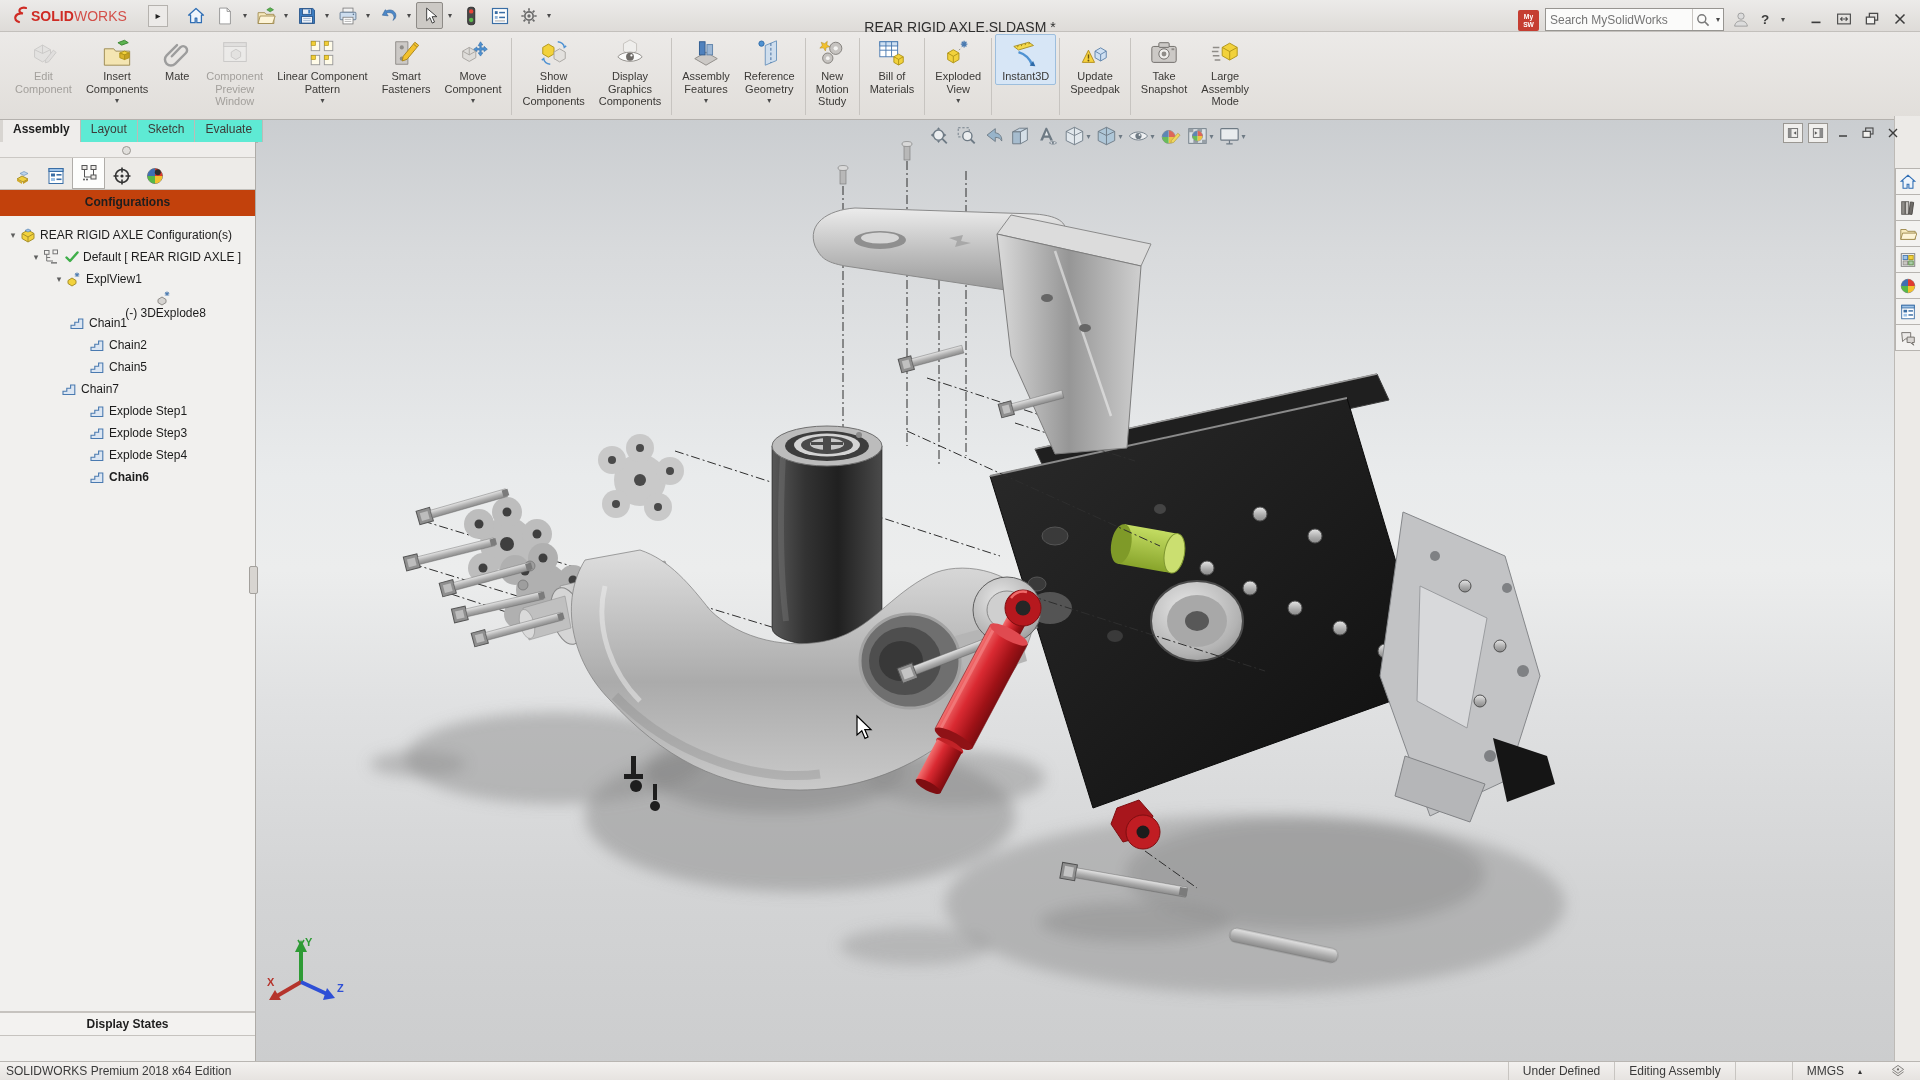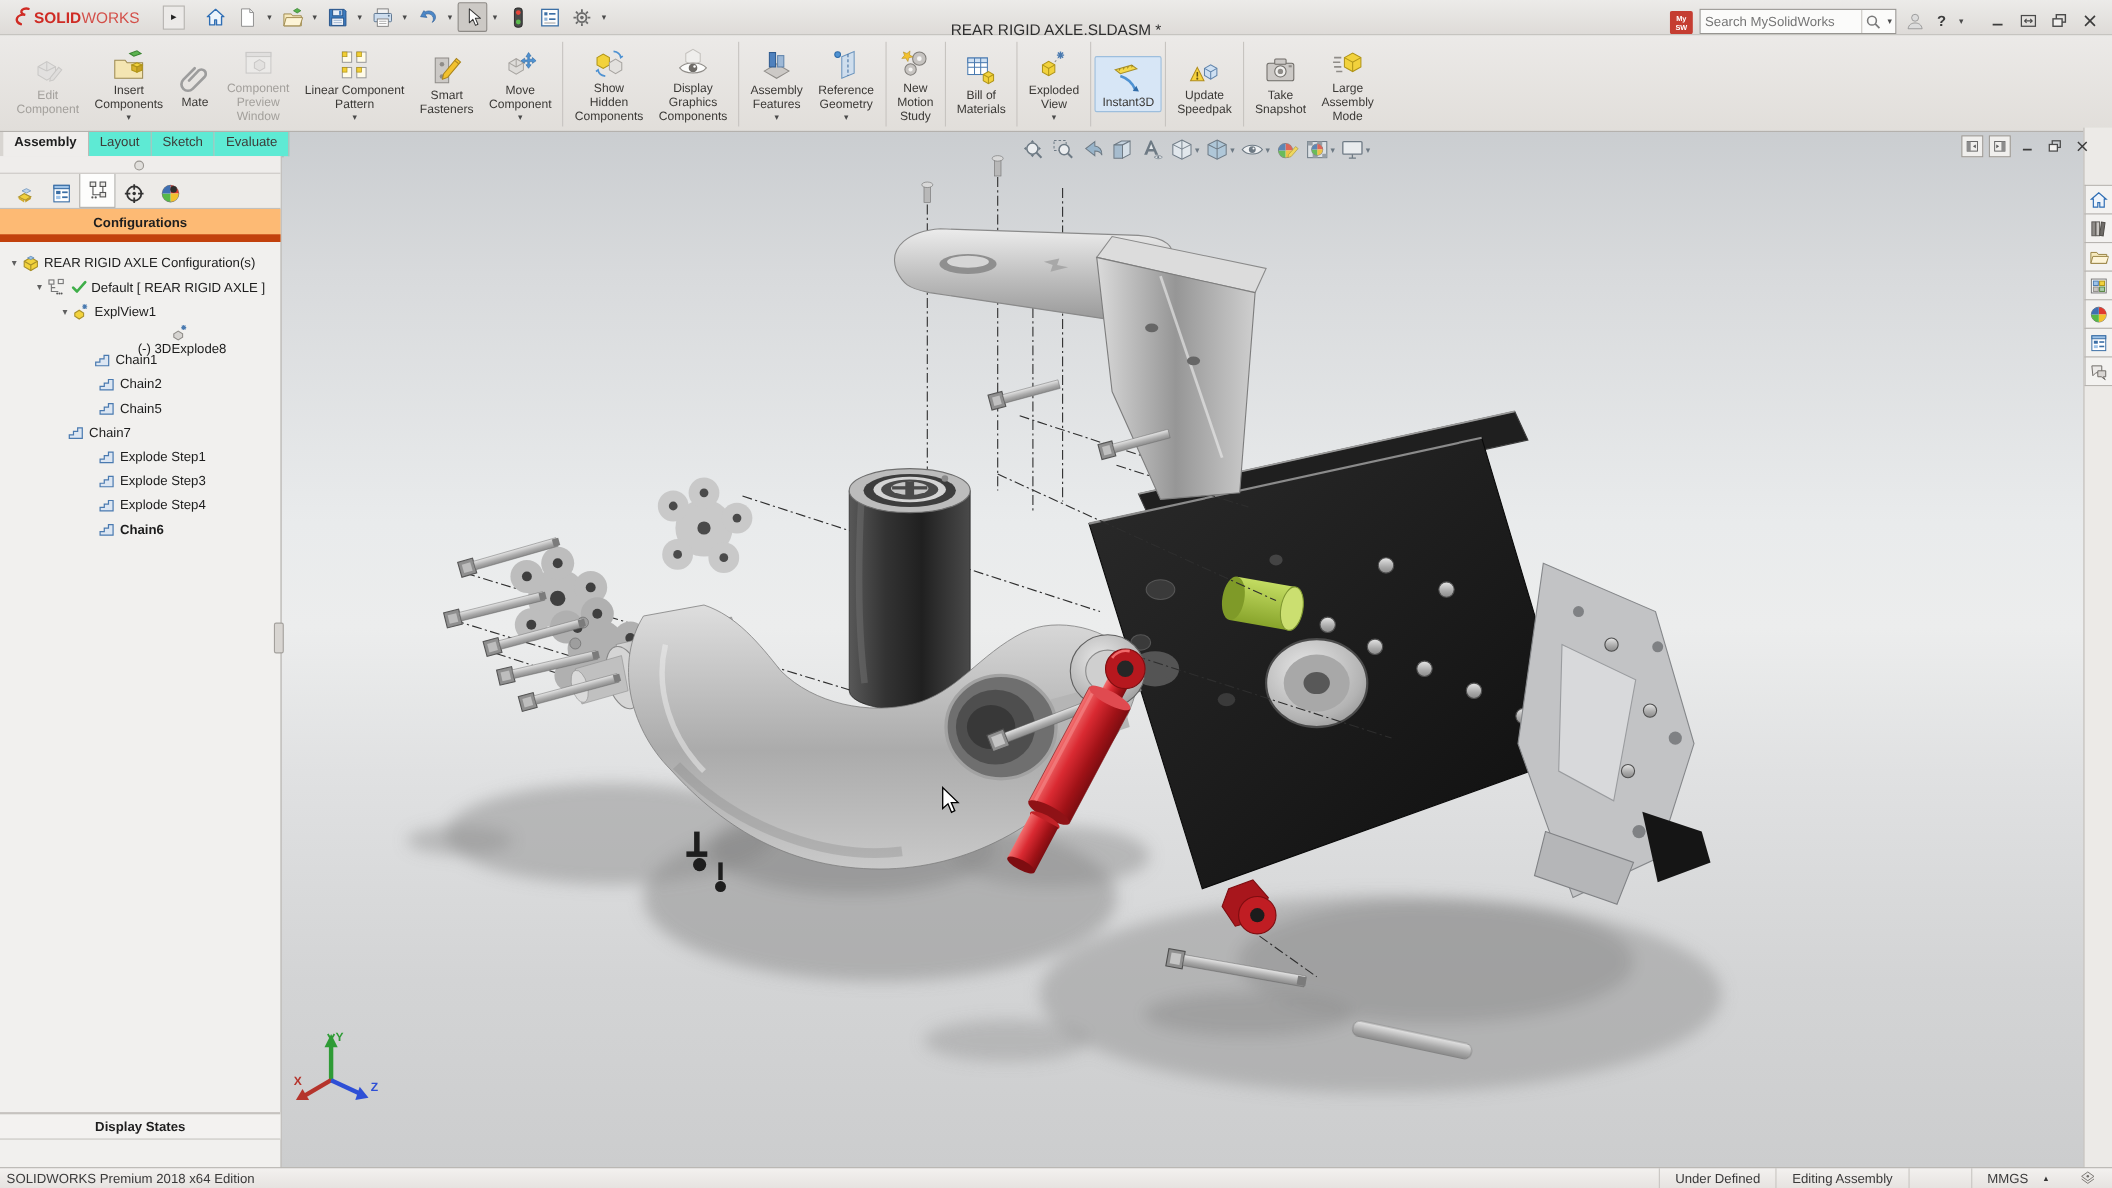--- a/index.html
+++ b/index.html
@@ -20,42 +20,42 @@
   .title-text{position:absolute;left:50%;transform:translateX(-50%);top:12px;line-height:31px;font-size:14px;color:#2e2e2e;white-space:nowrap}
   .tb-right{position:absolute;right:8px;top:0;height:31px;display:flex;align-items:flex-end;gap:6px}
   .searchbox{display:flex;align-items:center;border:1px solid #979591;background:#fbfbfa;height:21px}
   .searchbox input{border:0;outline:0;width:138px;height:19px;font-size:12px;color:#444;padding:0 4px;background:transparent;font-family:inherit}
   .search-btn{width:20px;height:21px;display:flex;align-items:center;justify-content:center;border-left:1px solid #c9c6c2}
   .tb-ico{width:22px;height:24px;display:flex;align-items:center;justify-content:center}
   .winbtns{display:flex;align-items:center;gap:4px;margin-left:10px}
   .winbtn{width:24px;height:24px;display:flex;align-items:center;justify-content:center}
 
   
-  .ribbon{position:absolute;top:31px;left:0;right:0;height:85px;background:linear-gradient(#eceae8,#e1deda);border-bottom:1px solid #b4b1ad;display:flex;align-items:center;padding:3px 4px 0 8px;z-index:9}
+  .ribbon{position:absolute;top:31px;left:0;right:0;height:85px;background:linear-gradient(#eceae8,#e1deda);border-bottom:1px solid #b4b1ad;display:flex;align-items:flex-start;padding:3px 4px 0 8px;z-index:9}
   .rib-btn{display:flex;flex-direction:column;align-items:center;padding:3px 6px 1px;border-radius:2px;color:#3b3936;font-size:11px;line-height:12.5px;text-align:center;white-space:nowrap;border:1px solid transparent}
   .rib-btn .icon{margin-bottom:2px}
   .rib-btn.disabled{color:#a3a09c}
   .rib-btn.disabled .icon{opacity:.45;filter:grayscale(.9)}
   .rib-btn.active{background:#d7e6f6;border:1px solid #9dbedd}
   .rib-sep{width:1px;background:#c7c4c0;margin:4px 3px;align-self:stretch}
   .rib-dd{font-size:8px;color:#4a4a4a;margin-top:2px;line-height:8px}
 
   
   .tabrow{position:absolute;top:116px;left:0;width:255px;height:26px;background:#d8d5d1;border-bottom:1px solid #b3b0ac;display:flex;align-items:stretch;padding-left:3px;z-index:8}
   .cmtab{padding:0 10px;font-size:12px;color:#3d3b38;display:flex;align-items:center;border-right:1px solid #bdbab6;background:#5eead4}
   .cmtab.active{background:#efedeb;font-weight:bold;color:#1d1d1d}
 
   
   .leftpanel{position:absolute;top:142px;left:0;width:255px;bottom:18px;background:#f1f0ee;border-right:1px solid #aeaba7;display:flex;flex-direction:column;z-index:8}
   .splitbar{height:15px;border-bottom:1px solid #cbc8c4;position:relative;background:#efedeb}
   .splitdot{position:absolute;left:122px;top:4px;width:7px;height:7px;border:1px solid #9a9792;border-radius:50%;background:#e1dfdc}
   .mtabs{height:31px;display:flex;align-items:flex-end;padding-left:6px;border-bottom:1px solid #c2bfbb;background:#edebe8}
   .mtab{width:31px;height:26px;display:flex;align-items:center;justify-content:center;border:1px solid transparent;border-bottom:0}
   .mtab.active{background:#fdfdfc;border:1px solid #b0ada9;height:30px}
-  .cfg-header{height:23px;display:flex;align-items:center;justify-content:center;font-weight:bold;font-size:12px;color:#1e1e1e;border-bottom:7px solid #c2410c;background:#fdba74}
+  .cfg-header{height:23px;display:flex;align-items:center;justify-content:center;font-weight:bold;font-size:12px;color:#1e1e1e;border-bottom:3px solid #c2410c;background:#c2410c}
   .tree{flex:1;padding-top:8px;font-size:12px;color:#1c1c1c;overflow:hidden}
   .tree-row{height:22px;display:flex;align-items:center}
   .expander{width:12px;font-size:9px;color:#5f5f5f;text-align:center;flex:none}
   .spacer{width:12px;flex:none}
   .tree-row .icon{margin:0 4px 0 1px;flex:none}
   .tree-row .chk{margin-right:3px}
   .ds-block{margin-top:auto;padding-bottom:26px}
   .ds-header{height:22px;display:flex;align-items:center;justify-content:center;font-weight:bold;font-size:12px;color:#1e1e1e;border-top:2px solid #c6c3bf;border-bottom:1px solid #c6c3bf;background:#f3f2f0}
   .ds-row{height:22px;display:flex;align-items:center;padding-left:8px;font-size:12px;color:#1c1c1c}
   .ds-row.disabled{color:#9c9a96}
@@ -630,21 +630,21 @@
       <div class="tree-row" style="padding-left: 76px; flex-direction: column;">
         <span class="spacer"></span>
         <span class="icon i16">
           <svg viewBox="0 0 16 16">
             <path d="M2 9.5 6 7l4 2.5v3L6 15l-4-2.5z" fill="#d6d4d1" stroke="#8f8c88"></path>
             <path d="M11 1.5v4.5M8.8 3.8h4.5M9.3 2l3.4 3.5M12.7 2 9.3 5.5" stroke="#4a7ab0" stroke-width="1" fill="none"></path>
           </svg>
         </span>
         <span>(-) 3DExplode8</span>
       </div>
-      <div class="tree-row" style="padding-left: 72px;">
+      <div class="tree-row" style="padding-left: 56px;">
         <span class="spacer"></span>
         <span class="icon i16">
           <svg viewBox="0 0 16 16">
             <path d="M2 13.5v-3.2h3.8V7.2h3.8V4h4.2v9.5z" fill="#dce6f2" stroke="#4a7ab0" stroke-width="1.1"></path>
           </svg>
         </span>
         <span>Chain1</span>
       </div>
       <div class="tree-row" style="padding-left: 76px;">
         <span class="spacer"></span>

